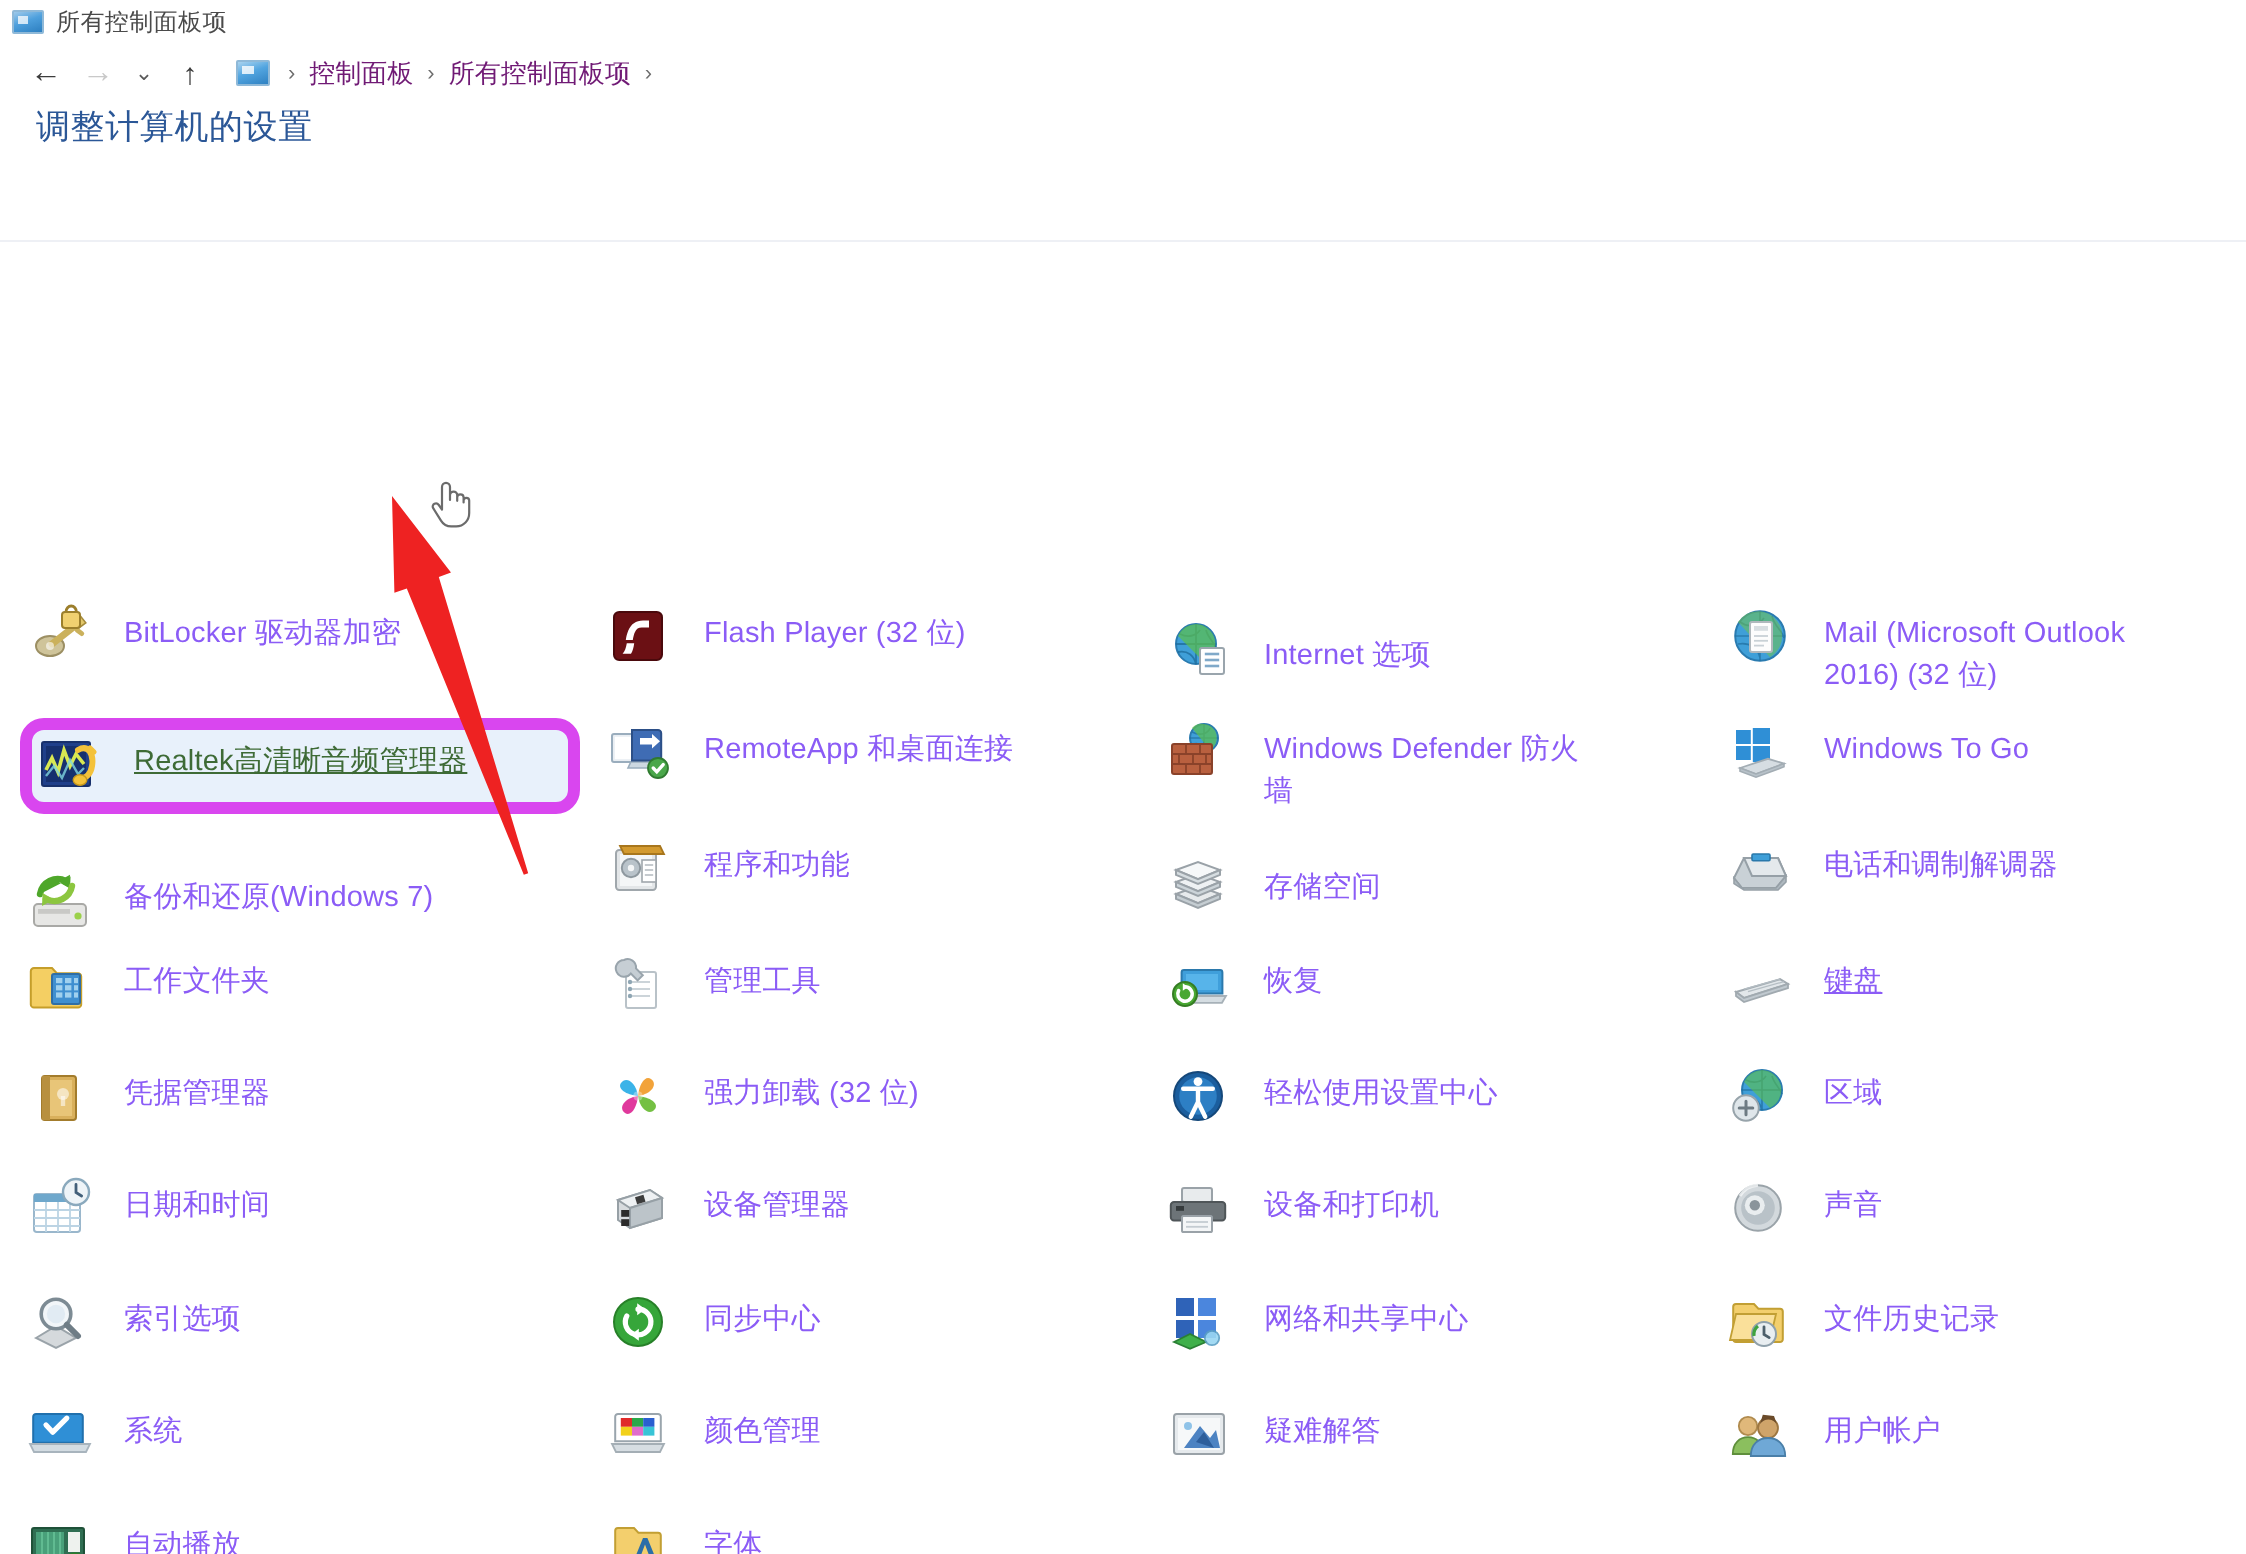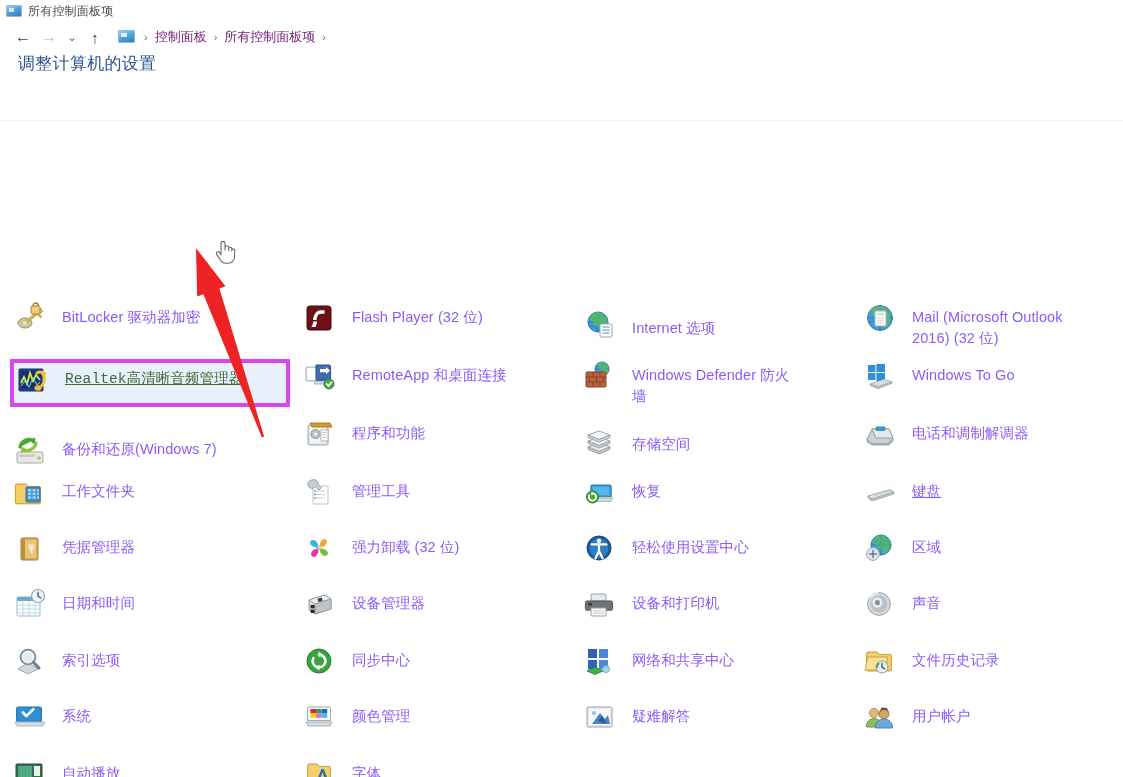--- a/index.html
+++ b/index.html
@@ -167,24 +167,23 @@
     color: #8b5cf6;
     line-height: 21px;
     padding-top: 6px;
     white-space: pre-line;
     letter-spacing: .1px;
   }
   .cp-item.underlined .label { text-decoration: underline; }
 
   .cp-item.selected {
     background: #e8f1fb;
-    border: 4px solid #d946ef;
-    border-radius: 1px;
+    border: 6px solid #d946ef;
+    border-radius: 12px;
     padding-left: 3px;
-    font-family: Liberation Mono, monospace;
   }
   .cp-item.selected .label {
     text-decoration: underline;
     color: #3e6b36;
   }
 
   
   .ico svg { display:block; width:34px; height:34px; }
 
   

